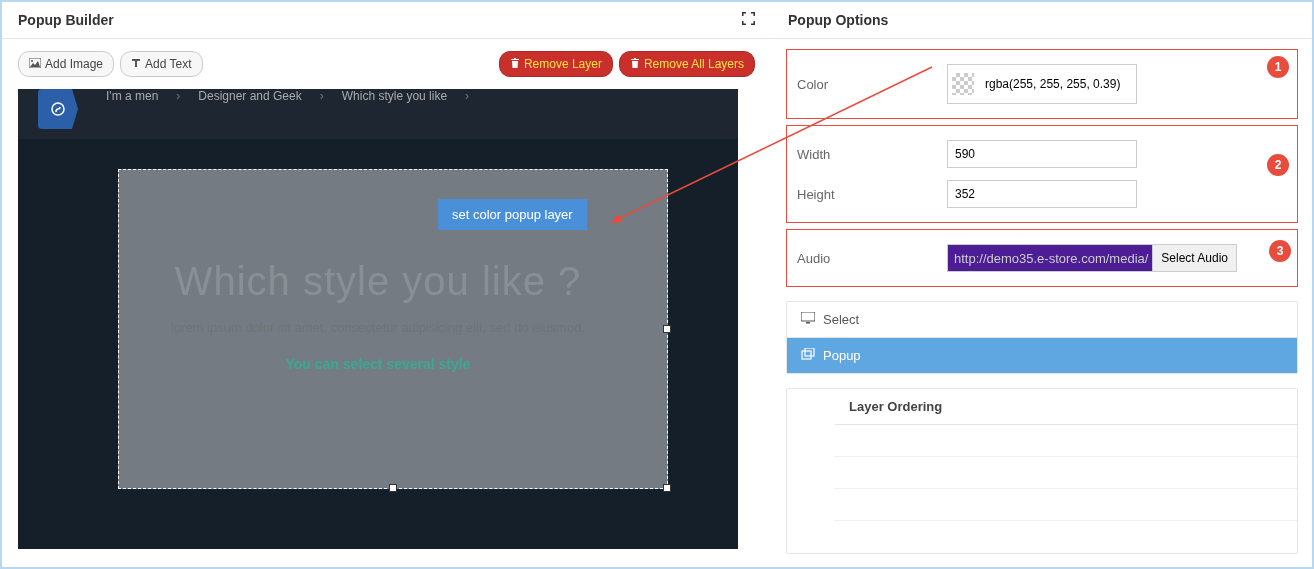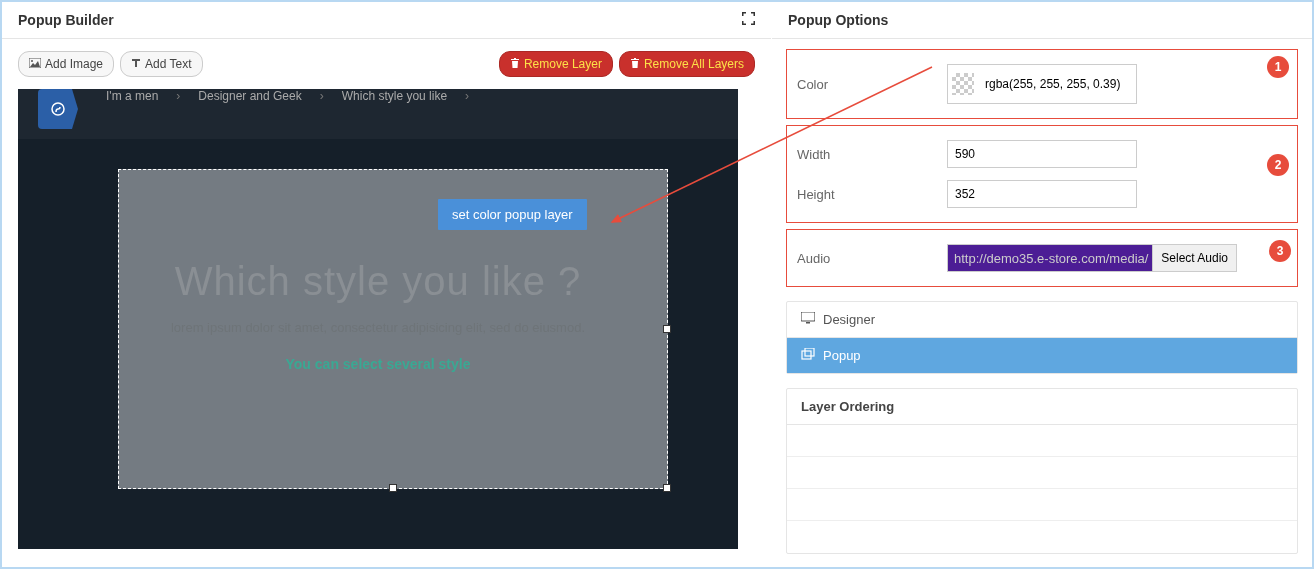--- a/index.html
+++ b/index.html
@@ -50,21 +50,21 @@
 .audio-row .blurred { flex: 1; height: 28px; border: 1px solid #ccc; border-right: none; background: #4c1d95; color: #ccc; font-size: 13px; display: flex; align-items: center; padding-left: 6px; filter: blur(0.6px); }
 .audio-row .select-btn { height: 28px; border: 1px solid #ccc; background: #f0f0f0; padding: 0 8px; font-size: 12px; cursor: pointer; }
 
 .num-badge { position: absolute; width: 22px; height: 22px; border-radius: 50%; background: #e74c3c; color: #fff; display: flex; align-items: center; justify-content: center; font-size: 12px; font-weight: bold; }
 
 .section-list { margin-top: 14px; border: 1px solid #e5e5e5; border-radius: 2px; }
 .section-item { padding: 10px 14px; border-bottom: 1px solid #e5e5e5; display: flex; align-items: center; gap: 8px; cursor: pointer; color: #555; }
 .section-item.active { background: #5fa7e0; color: #fff; }
 .section-item:last-child { border-bottom: none; }
 
-.layer-panel { margin-top: 14px; border: 1px solid #e5e5e5; border-radius: 2px; }
+.layer-panel { margin-top: 14px; border: 1px solid #e5e5e5; border-radius: 2px; padding-left: 48px; }
 .layer-header { padding: 10px 14px; font-weight: bold; color: #444; border-bottom: 1px solid #e5e5e5; }
 .layer-row { height: 32px; border-bottom: 1px solid #eee; }
 .layer-row:last-child { border-bottom: none; }
 
 svg.arrow { position: absolute; pointer-events: none; }
 </style>
 </head>
 <body>
 
 <div class="outer-frame">
@@ -191,21 +191,21 @@
         </div>
 
         <div class="section-list">
           <div class="section-item">
             <span>
               <svg width="14" height="12" viewBox="0 0 14 12">
                   <rect x="0" y="0" width="14" height="9" rx="1" fill="none" stroke="#555" stroke-width="1.2"></rect>
                   <rect x="5" y="10" width="4" height="1.5" fill="#555"></rect>
                 </svg>
             </span>
-            <span>Designer</span>
+            <span>Select</span>
           </div>
           <div class="section-item active">
             <span>
               <svg width="14" height="12" viewBox="0 0 14 12">
                   <rect x="1" y="3" width="9" height="8" fill="none" stroke="#fff" stroke-width="1.2"></rect>
                   <rect x="4" y="0" width="9" height="8" fill="none" stroke="#fff" stroke-width="1.2"></rect>
                 </svg>
             </span>
             <span>Popup</span>
           </div>

